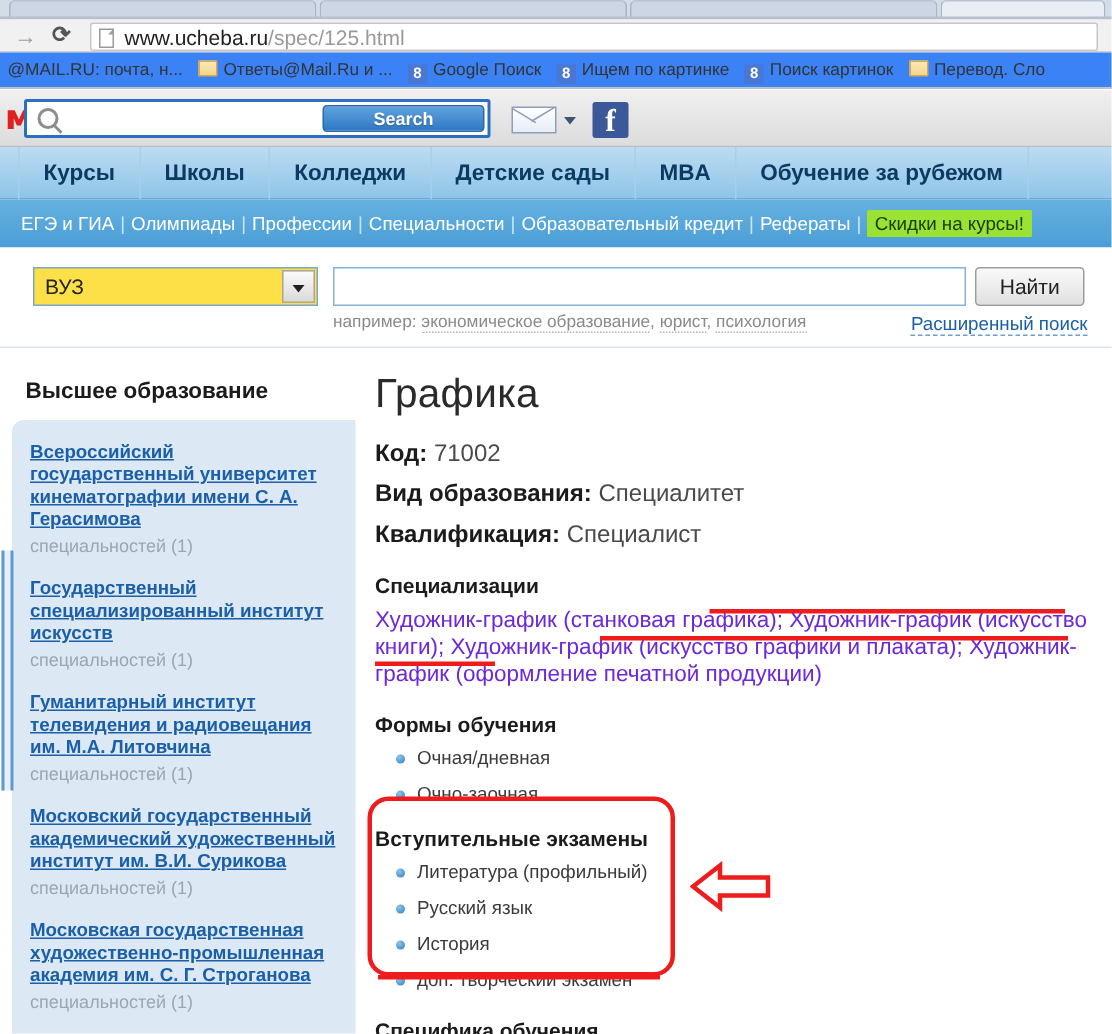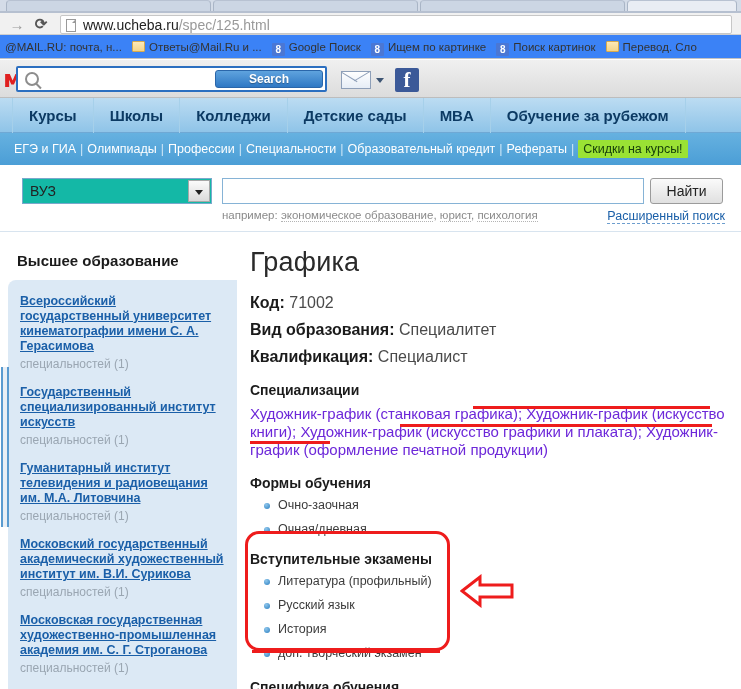--- a/index.html
+++ b/index.html
@@ -174,21 +174,21 @@
   }
 
   
   #search-form {
     position: absolute; left: 0; top: 165px; width: 741px; height: 67px;
     background: #ffffff;
     border-bottom: 1px solid #d8e4ef;
   }
   #select-wrap {
     position: absolute; left: 22px; top: 13px; width: 190px; height: 26px;
-    border: 1px solid #7aa8cc; background: #14b8a6;
+    border: 1px solid #7aa8cc; background: #fde047;
   }
   #select-value {
     position: absolute; left: 7px; top: 4px; font-size: 14px; color: #222;
   }
   #select-arrow-btn {
     position: absolute; right: 1px; top: 1px; width: 22px; height: 22px;
     background: linear-gradient(#fbfbfb, #dadada);
     border: 1px solid #a8a8a8;
   }
   #select-arrow-btn:after {
@@ -389,22 +389,22 @@
         <div class="meta-row"><b>Код:</b><span> 71002</span></div>
         <div class="meta-row"><b>Вид образования:</b><span> Специалитет</span></div>
         <div class="meta-row"><b>Квалификация:</b><span> Специалист</span></div>
       </div>
 
     <div class="section-head">Специализации</div>
     <div id="spec-text">Художник-график (станковая графика); Художник-график (искусство книги); Художник-график (искусство графики и плаката); Художник-график (оформление печатной продукции)</div>
 
     <div class="section-head">Формы обучения</div>
     <ul class="bullets" id="forms-list">
+        <li>Очная/дневная</li>
         <li>Очно-заочная</li>
-        <li>Очная/дневная</li>
       </ul>
 
     <div class="section-head" style="margin-top:14px;">Вступительные экзамены</div>
     <ul class="bullets" id="exams-list">
         <li>Литература (профильный)</li>
         <li>Русский язык</li>
         <li>История</li>
         <li style="margin-top: 8px;">доп. творческий экзамен</li>
       </ul>
 

